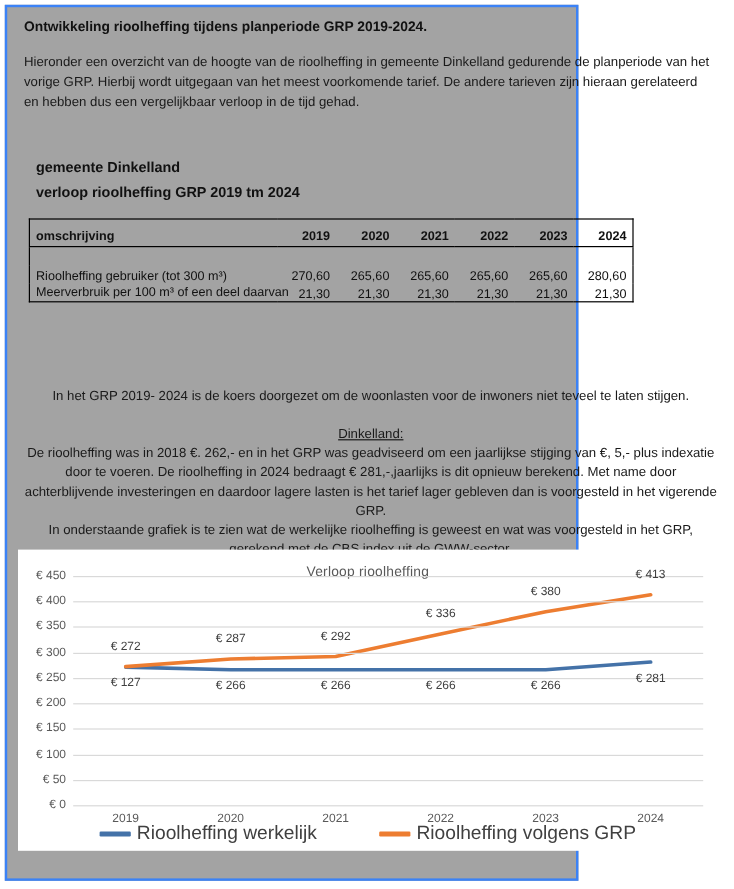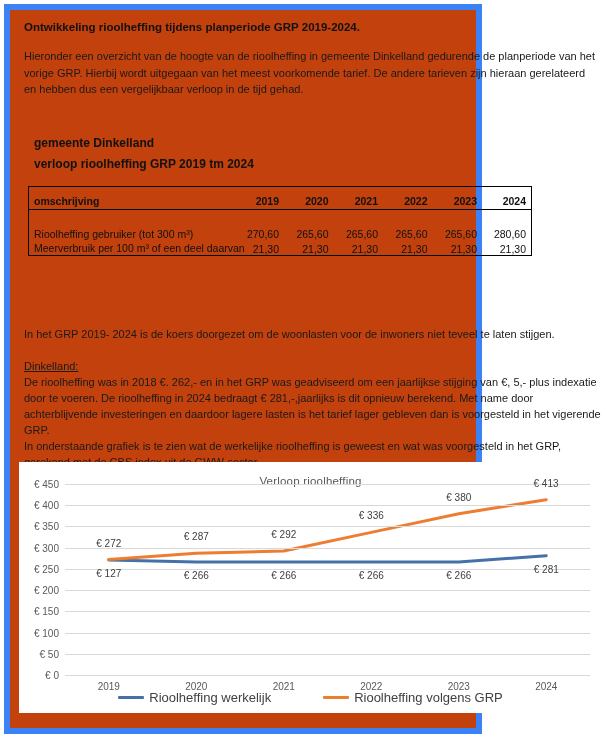--- a/index.html
+++ b/index.html
@@ -12,22 +12,22 @@
     height: 741px;
     font-family: "Liberation Sans", sans-serif;
     overflow: hidden;
   }
   .page {
     position: absolute;
     left: 4px;
     top: 4px;
     width: 478px;
     height: 730px;
-    background: #c2410c;
-    border: 6px solid #3b82f6;
+    background: #a3a3a3;
+    border: 2px solid #3b82f6;
     box-sizing: border-box;
   }
 
   
   .intro {
     position: absolute;
     left: 14px;
     top: 10px;
     width: 572px;
   }
@@ -105,21 +105,21 @@
     position: absolute;
     left: 14px;
     width: 578px;
     font-size: 11px;
     color: #1a1a1a;
     line-height: 16px;
   }
   .midtext-1 { top: 316px; }
   .midtext-2 { top: 348px; }
   .u { text-decoration: underline; }
-  .midtext p { margin: 0; }
+  .midtext p { margin: 0; text-align: center; }
 
   
   .chart {
     position: absolute;
     left: 9px;
     top: 452px;
     width: 583px;
     height: 251px;
     background: #ffffff;
     box-sizing: border-box;
@@ -176,21 +176,21 @@
   }
   svg.series { position: absolute; left: 0; top: 0; overflow: visible; }
   .legend {
     position: absolute;
     left: 0;
     top: 228px;
     width: 100%;
     display: flex;
     justify-content: center;
     gap: 52px;
-    font-size: 13px;
+    font-size: 16px;
     color: #404040;
   }
   .legend-item { display: flex; align-items: center; gap: 5px; }
   .legend-swatch { width: 26px; height: 3.5px; border-radius: 1px; }
 </style>
 </head>
 <body>
 
 <div class="page">
 

